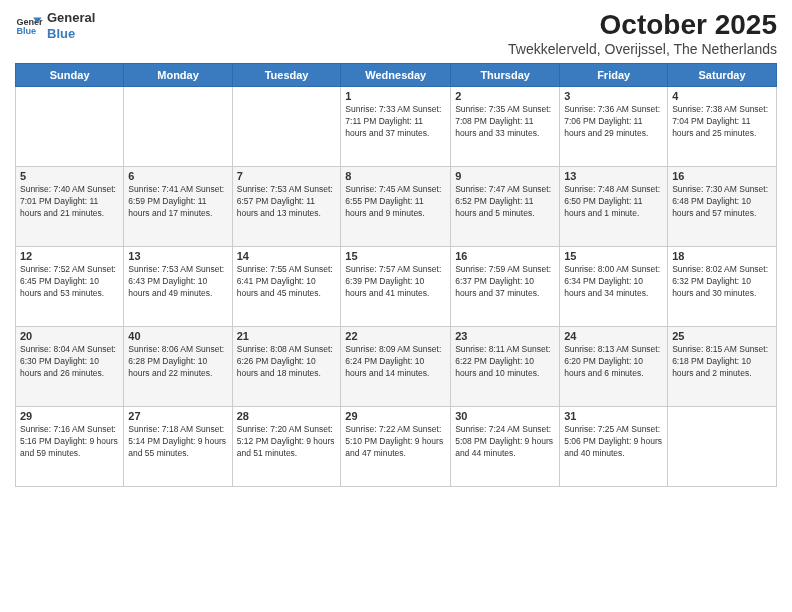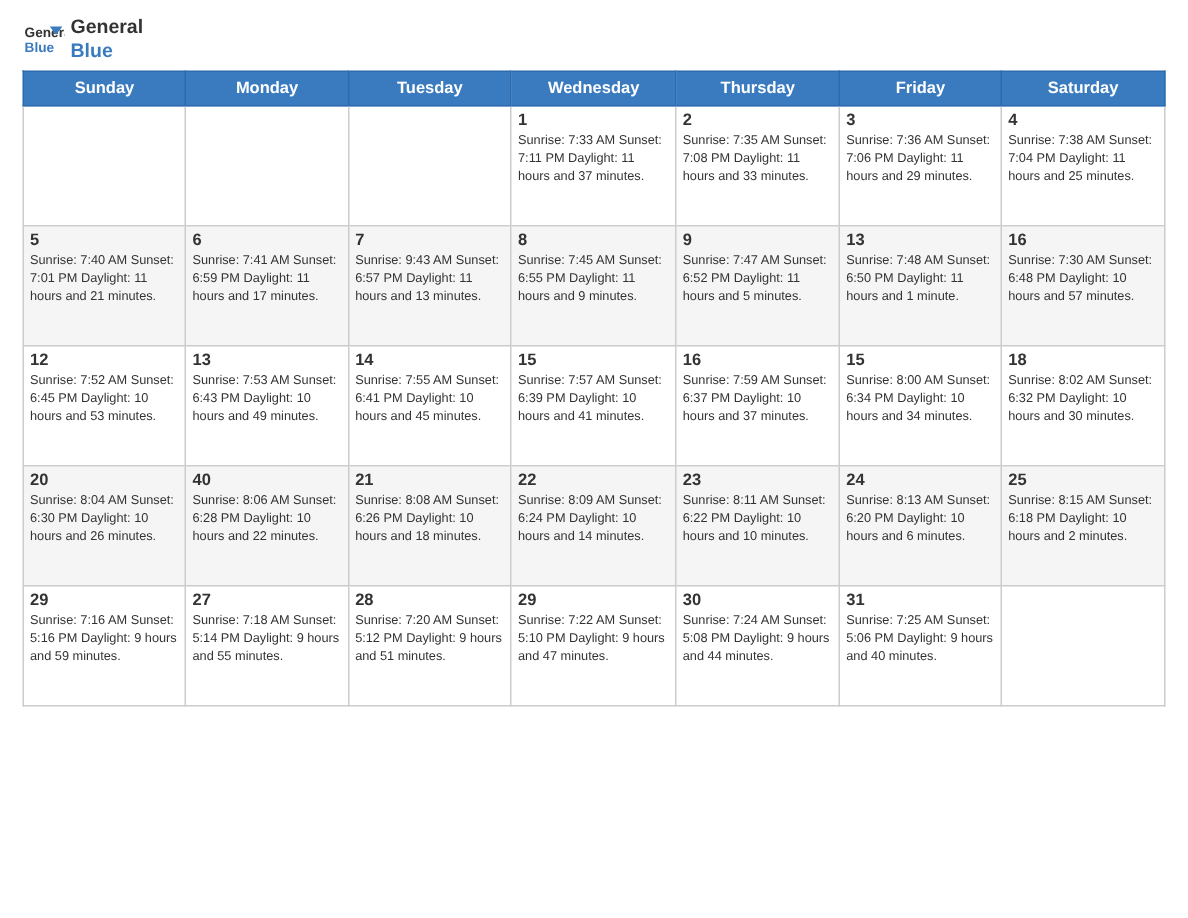--- a/index.html
+++ b/index.html
@@ -97,20 +97,22 @@
         <text x="2" y="18" font-size="13" font-weight="bold" fill="#333">General</text>
         <text x="2" y="32" font-size="13" font-weight="bold" fill="#3a7bbf">Blue</text>
         <polygon points="32,8 38,16 44,8" fill="#3a7bbf" transform="translate(-6, 0)"></polygon>
       </svg>
       <div style="display:flex;flex-direction:column;">
         <span style="font-size:13px;font-weight:bold;color:#333;line-height:1.2;">General</span>
         <span style="font-size:13px;font-weight:bold;color:#3a7bbf;line-height:1.2;">Blue</span>
       </div>
     </div>
     <div class="title-block">
+      <h1>October 2025</h1>
+      <h2>Twekkelerveld, Overijssel, The Netherlands</h2>
     </div>
   </div>
 
   <table class="calendar">
     <thead>
       <tr>
         <th>Sunday</th>
         <th>Monday</th>
         <th>Tuesday</th>
         <th>Wednesday</th>
@@ -163,21 +165,21 @@
           </td>
           <td>
             <span class="day-number">6</span>
             <div class="day-info">Sunrise: 7:41 AM
 Sunset: 6:59 PM
 Daylight: 11 hours
 and 17 minutes.</div>
           </td>
           <td>
             <span class="day-number">7</span>
-            <div class="day-info">Sunrise: 9:43 AM
+            <div class="day-info">Sunrise: 7:53 AM
 Sunset: 6:57 PM
 Daylight: 11 hours
 and 13 minutes.</div>
           </td>
           <td>
             <span class="day-number">8</span>
             <div class="day-info">Sunrise: 7:45 AM
 Sunset: 6:55 PM
 Daylight: 11 hours
 and 9 minutes.</div>

